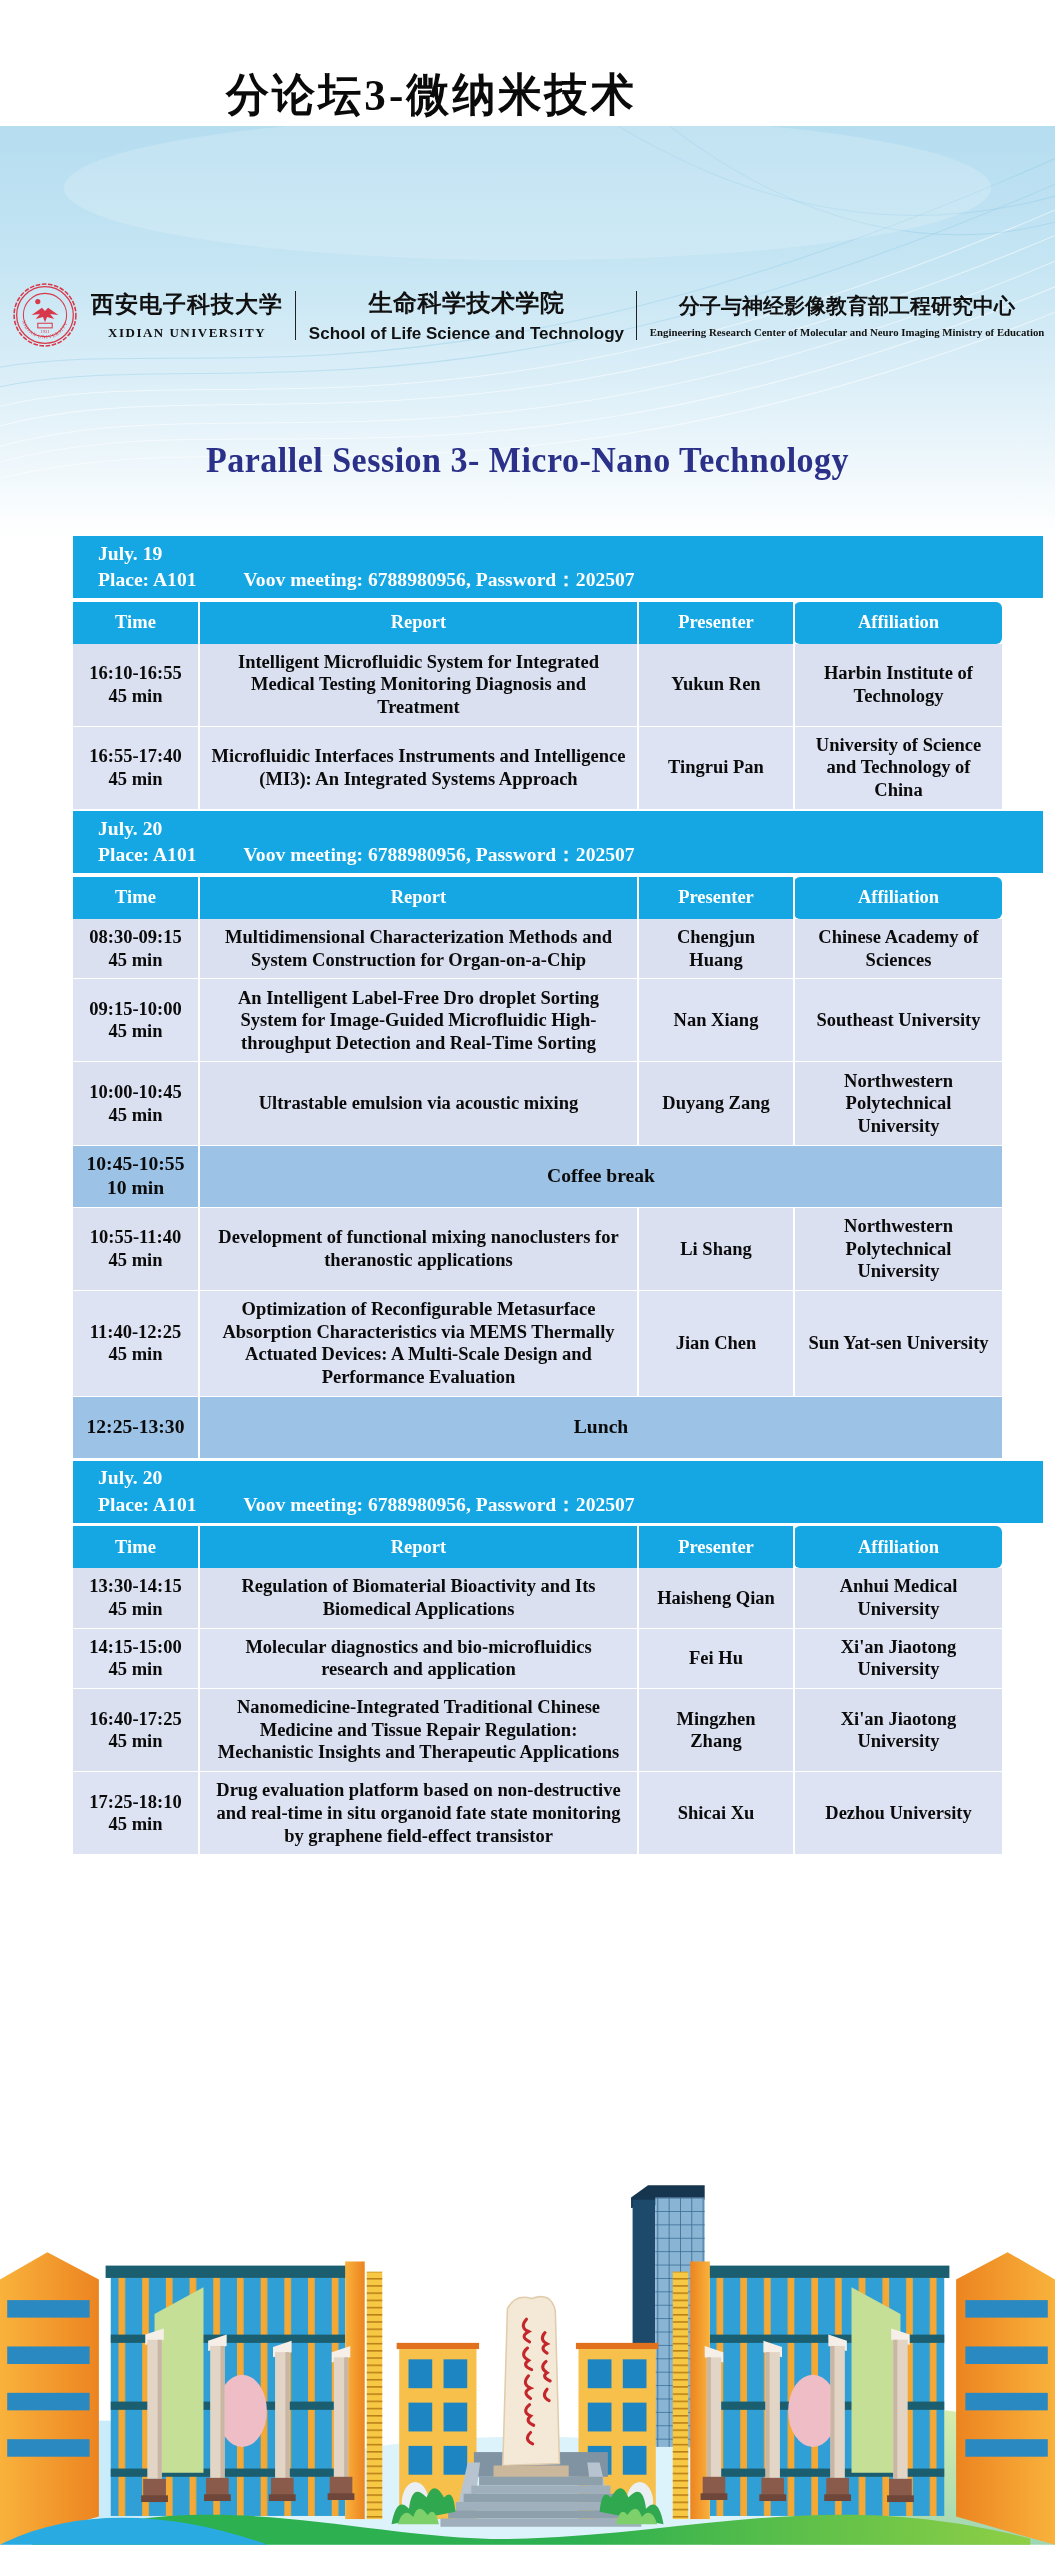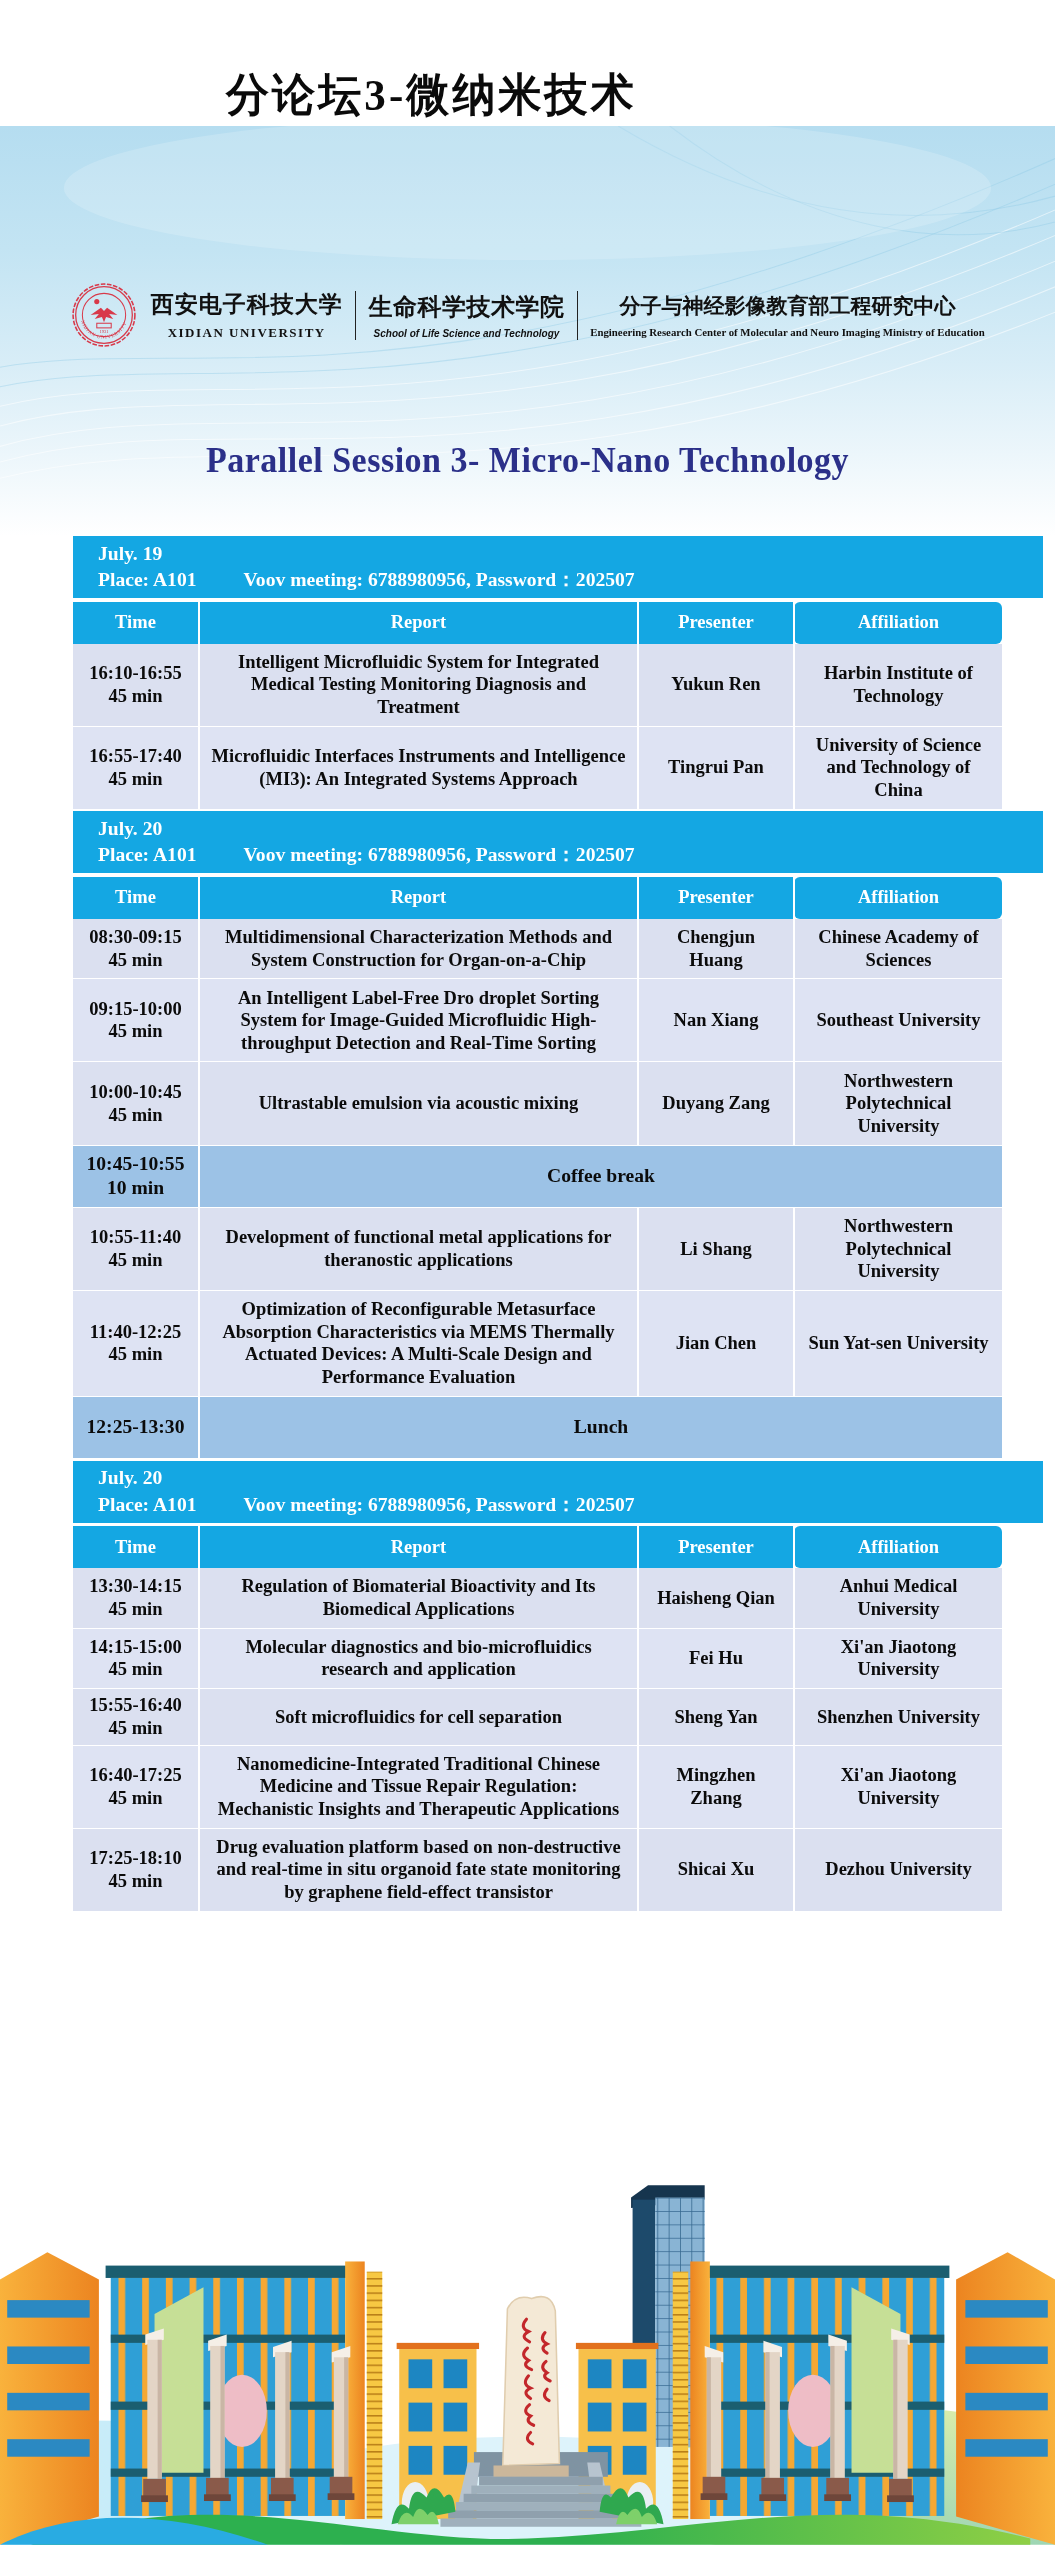--- a/index.html
+++ b/index.html
@@ -13,21 +13,21 @@
   .banner{position:absolute;left:0;top:126px;width:1055px;height:410px;
           background:linear-gradient(180deg,#b5ddf0 0%,#c3e4f3 30%,#d8edf7 58%,#ecf6fb 80%,#ffffff 100%);}
   .swirls{position:absolute;left:0;top:0;width:100%;height:100%;}
   .logo-row{position:absolute;top:155px;left:0;width:100%;display:flex;justify-content:center;
             align-items:center;gap:12.4px;}
   .seal{flex:0 0 auto;}
   .logo-col{display:flex;flex-direction:column;align-items:center;justify-content:center;color:#111;}
   .cn-cal{font-size:23px;font-weight:bold;letter-spacing:1px;font-family:"Liberation Serif","DejaVu Serif",serif;}
   .en-serif{font-size:13px;font-weight:bold;letter-spacing:1.5px;margin-top:4.1px;}
   .cn-hei{font-size:24px;font-weight:bold;letter-spacing:0.5px;font-family:Liberation Sans, sans-serif;}
-  .en-sans{font-size:10px;font-weight:bold;margin-top:5px;font-family:"Liberation Sans","DejaVu Sans",sans-serif;font-style:italic;}
+  .en-sans{font-size:17px;font-weight:bold;margin-top:5px;font-family:"Liberation Sans","DejaVu Sans",sans-serif;}
   .cn-hei3{font-size:21px;font-weight:bold;font-family:"Liberation Sans","DejaVu Sans",sans-serif;}
   .en-serif3{font-size:10.8px;font-weight:bold;margin-top:5.2px;}
   .vdiv{width:1px;height:49px;background:#222;}
   .session-title{position:absolute;top:315px;left:0;width:100%;margin:0;text-align:center;
                  font-size:34px;font-weight:bold;color:#2b3089;letter-spacing:0.5px;transform:scaleY(1.08);}
   
   #sessions{position:absolute;top:536px;left:73px;width:970px;z-index:2;}
   .band{background:#14a7e3;min-height:62px;display:flex;flex-direction:column;justify-content:center;
         padding:3.1px 0 3.1px 25px;box-sizing:border-box;color:#fff;font-weight:bold;}
   .band-line{font-size:19.6px;line-height:1.35;}
@@ -205,21 +205,21 @@
                 <div data-interactable="false">10:45-10:55</div>
                 <div data-interactable="false">10 min</div>
               </td>
               <td class="break-cell" data-interactable="false" colspan="3">Coffee break</td>
             </tr>
             <tr class="talk-row" data-interactable="false">
               <td class="time-cell" data-interactable="false">
                 <div data-interactable="false">10:55-11:40</div>
                 <div data-interactable="false">45 min</div>
               </td>
-              <td class="report-cell" data-interactable="false">Development of functional metal applications for theranostic applications</td>
+              <td class="report-cell" data-interactable="false">Development of functional mixing nanoclusters for theranostic applications</td>
               <td class="presenter-cell" data-interactable="false">Li Shang</td>
               <td class="affiliation-cell" data-interactable="false">Northwestern Polytechnical University</td>
             </tr>
             <tr class="talk-row" data-interactable="false">
               <td class="time-cell" data-interactable="false">
                 <div data-interactable="false">11:40-12:25</div>
                 <div data-interactable="false">45 min</div>
               </td>
               <td class="report-cell" data-interactable="false">Optimization of Reconfigurable Metasurface Absorption Characteristics via MEMS Thermally Actuated Devices: A Multi-Scale Design and Performance Evaluation</td>
               <td class="presenter-cell" data-interactable="false">Jian Chen</td>
@@ -265,29 +265,20 @@
               <td class="affiliation-cell" data-interactable="false">Anhui Medical University</td>
             </tr>
             <tr class="talk-row" data-interactable="false">
               <td class="time-cell" data-interactable="false">
                 <div data-interactable="false">14:15-15:00</div>
                 <div data-interactable="false">45 min</div>
               </td>
               <td class="report-cell" data-interactable="false">Molecular diagnostics and bio-microfluidics research and application</td>
               <td class="presenter-cell" data-interactable="false">Fei Hu</td>
               <td class="affiliation-cell" data-interactable="false">Xi'an Jiaotong University</td>
-            </tr>
-            <tr class="talk-row" data-interactable="false">
-              <td class="time-cell" data-interactable="false">
-                <div data-interactable="false">15:55-16:40</div>
-                <div data-interactable="false">45 min</div>
-              </td>
-              <td class="report-cell" data-interactable="false">Soft microfluidics for cell separation</td>
-              <td class="presenter-cell" data-interactable="false">Sheng Yan</td>
-              <td class="affiliation-cell" data-interactable="false">Shenzhen University</td>
             </tr>
             <tr class="talk-row" data-interactable="false">
               <td class="time-cell" data-interactable="false">
                 <div data-interactable="false">16:40-17:25</div>
                 <div data-interactable="false">45 min</div>
               </td>
               <td class="report-cell" data-interactable="false">Nanomedicine-Integrated Traditional Chinese Medicine and Tissue Repair Regulation: Mechanistic Insights and Therapeutic Applications</td>
               <td class="presenter-cell" data-interactable="false">Mingzhen Zhang</td>
               <td class="affiliation-cell" data-interactable="false">Xi'an Jiaotong University</td>
             </tr>

